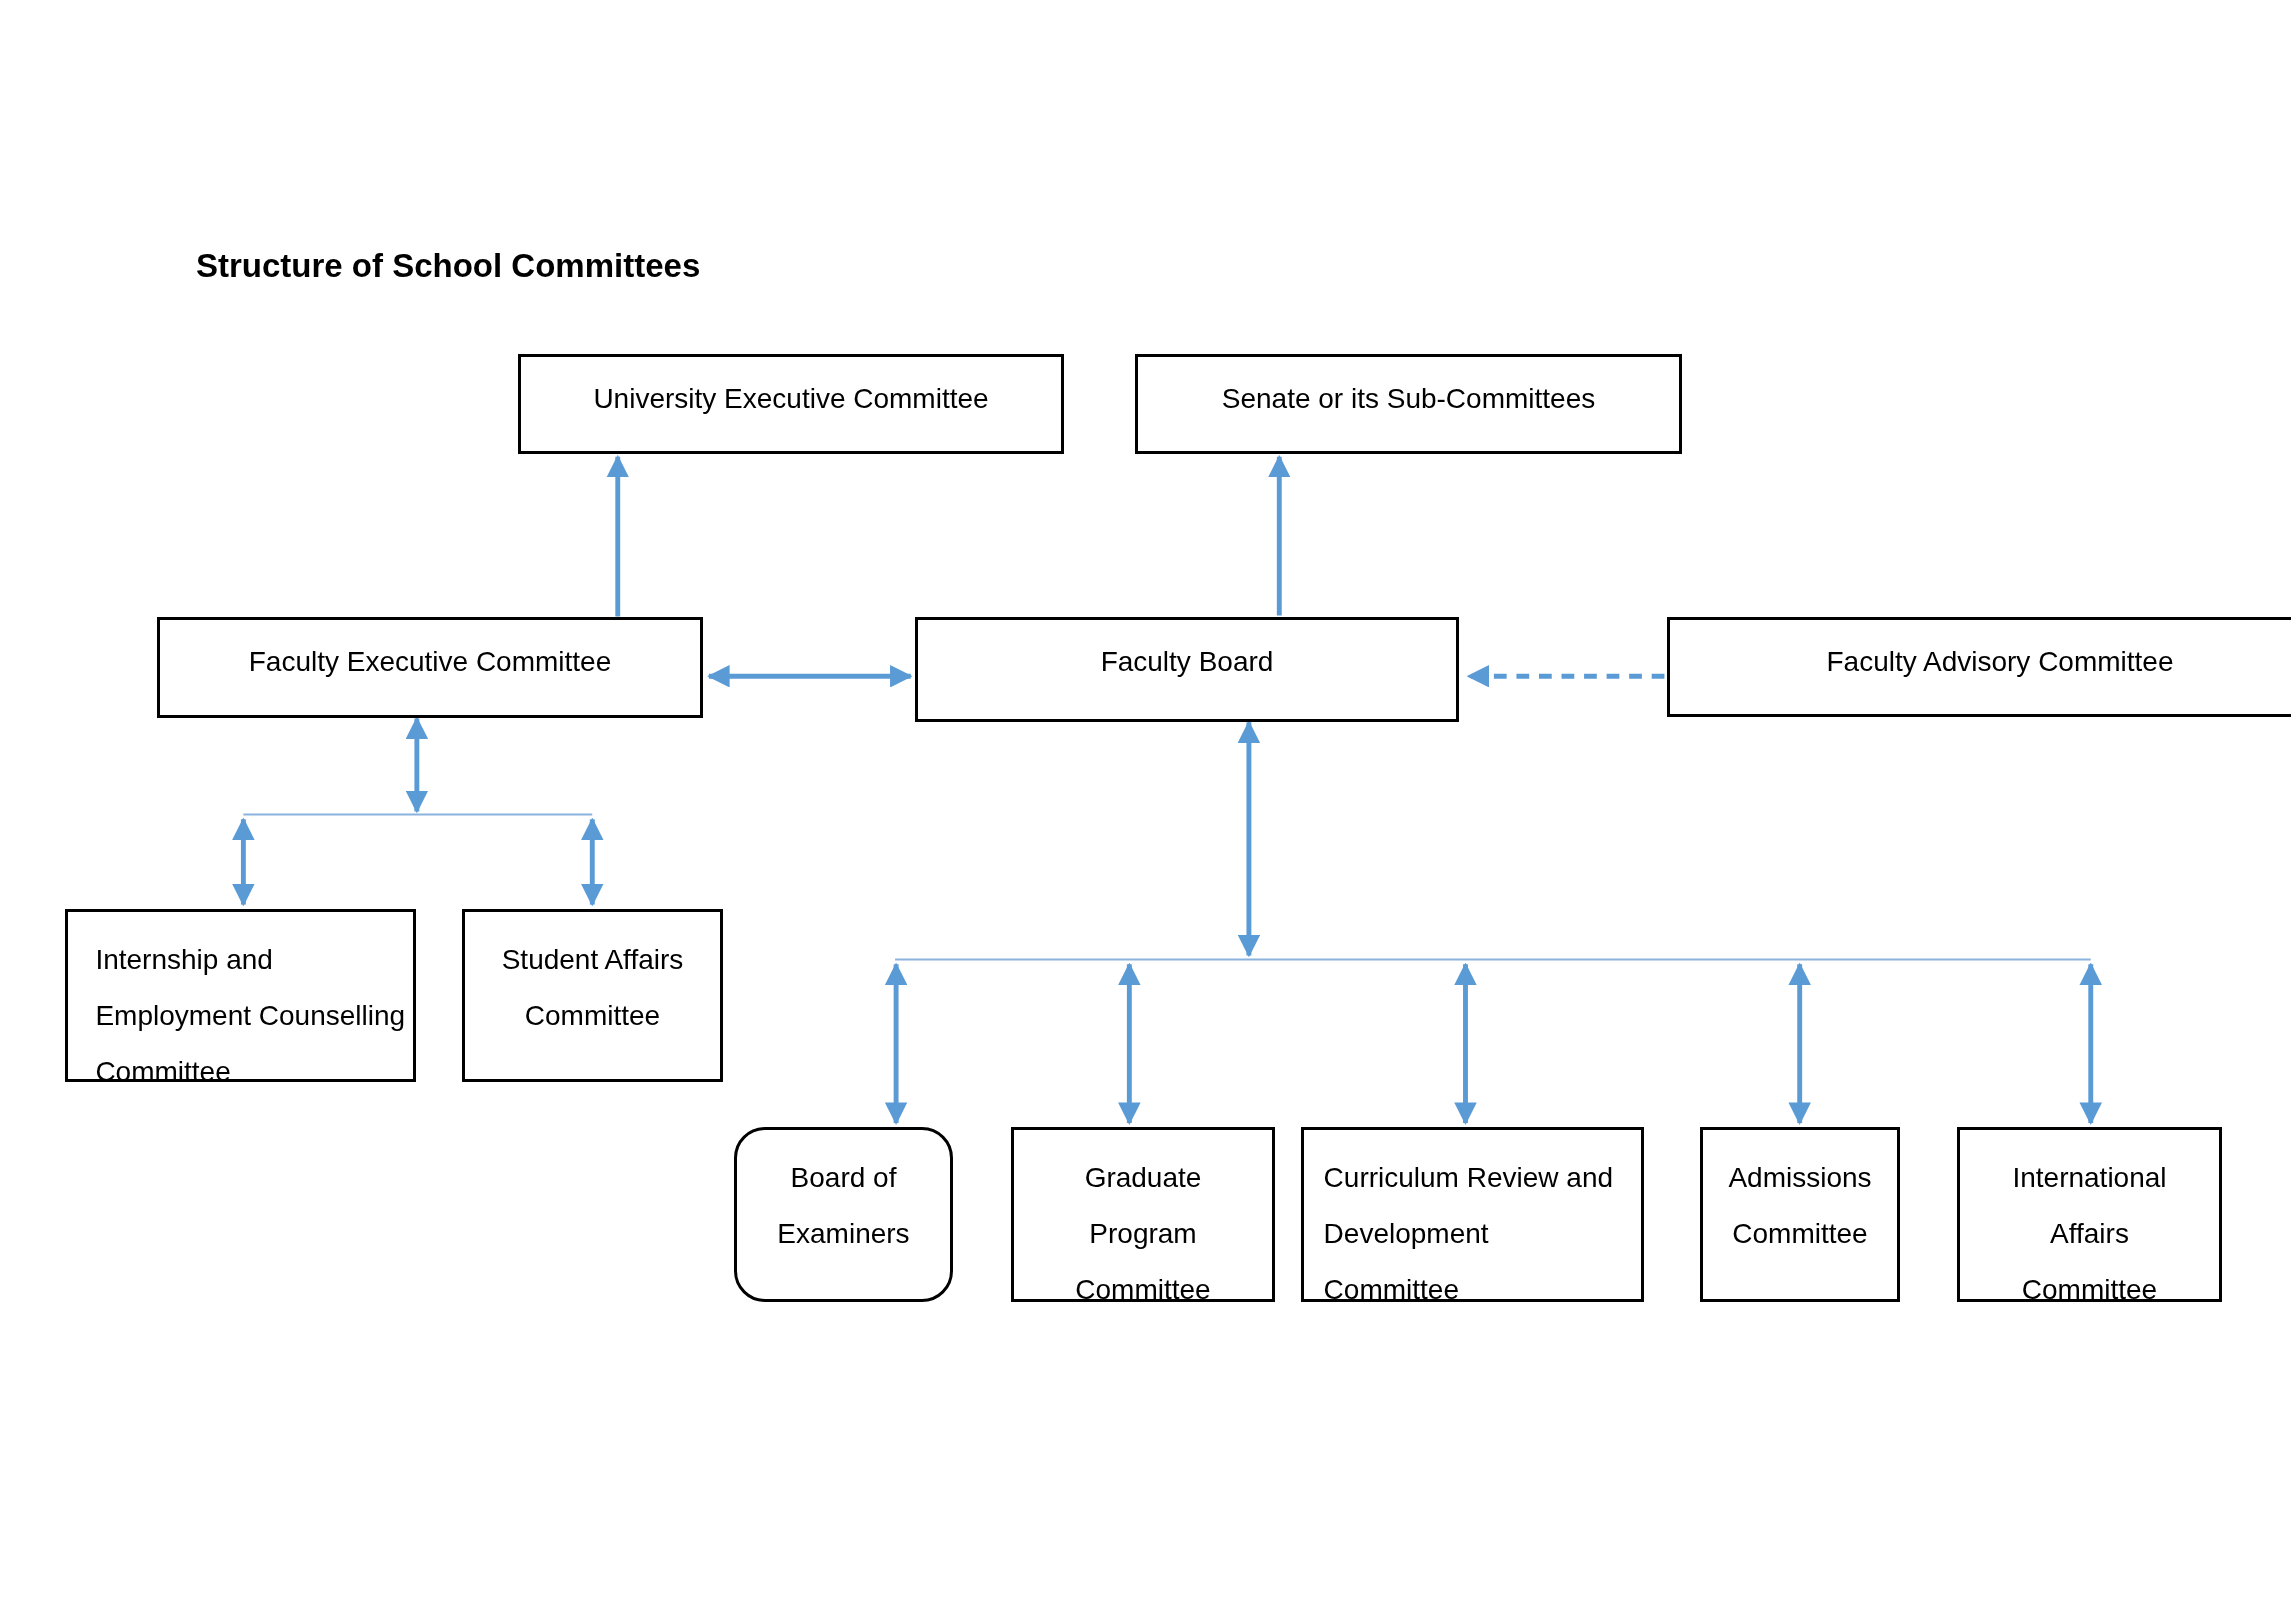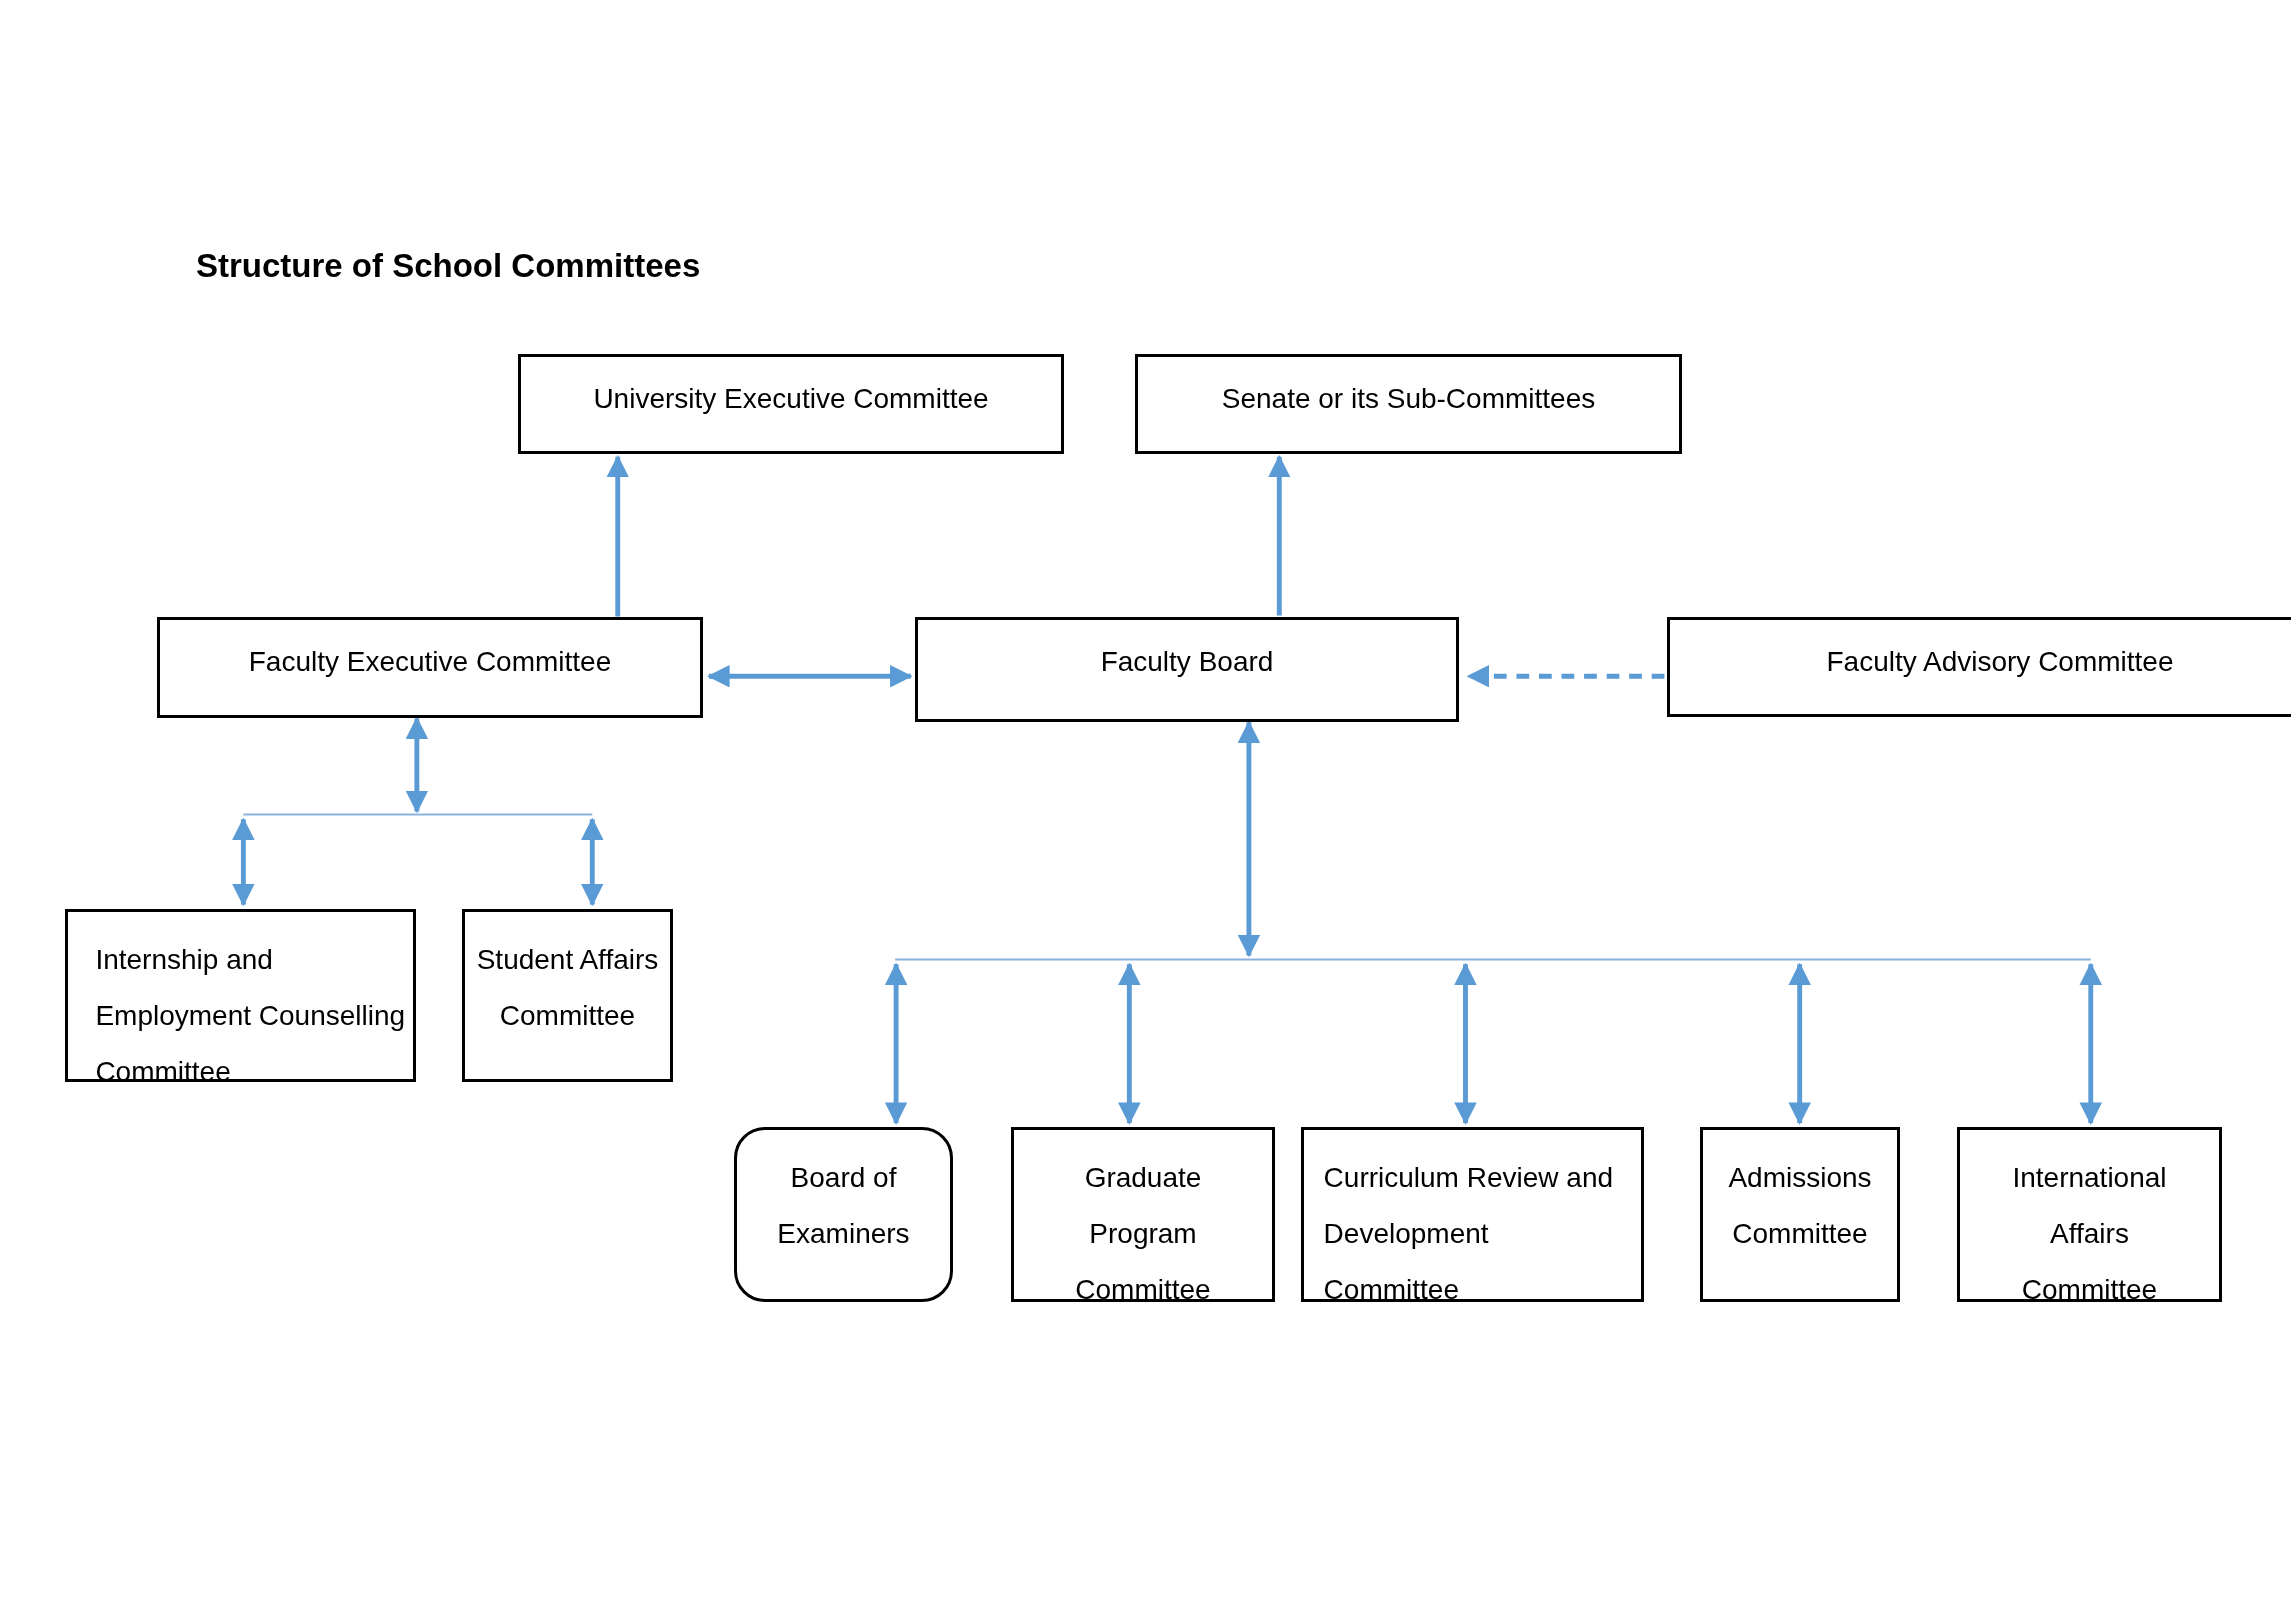--- a/index.html
+++ b/index.html
@@ -139,21 +139,21 @@
   <div class="node single" style="left:1667px;top:617px;width:666px;height:100px;">
     <span class="label">Faculty Advisory Committee</span>
   </div>
 
   <div class="node multi align-left pad-28" style="left:65px;top:909px;width:351px;height:173px;">
     <span class="label">Internship and
 Employment Counselling
 Committee</span>
   </div>
 
-  <div class="node multi" style="left:462px;top:909px;width:211px;height:173px;">
+  <div class="node multi" style="left:462px;top:909px;width:261px;height:173px;">
     <span class="label">Student Affairs
 Committee</span>
   </div>
 
   <div class="node multi" style="left:734px;top:1127px;width:219px;height:175px;border-radius:31px;">
     <span class="label">Board of
 Examiners</span>
   </div>
 
   <div class="node multi" style="left:1011px;top:1127px;width:264px;height:175px;">

